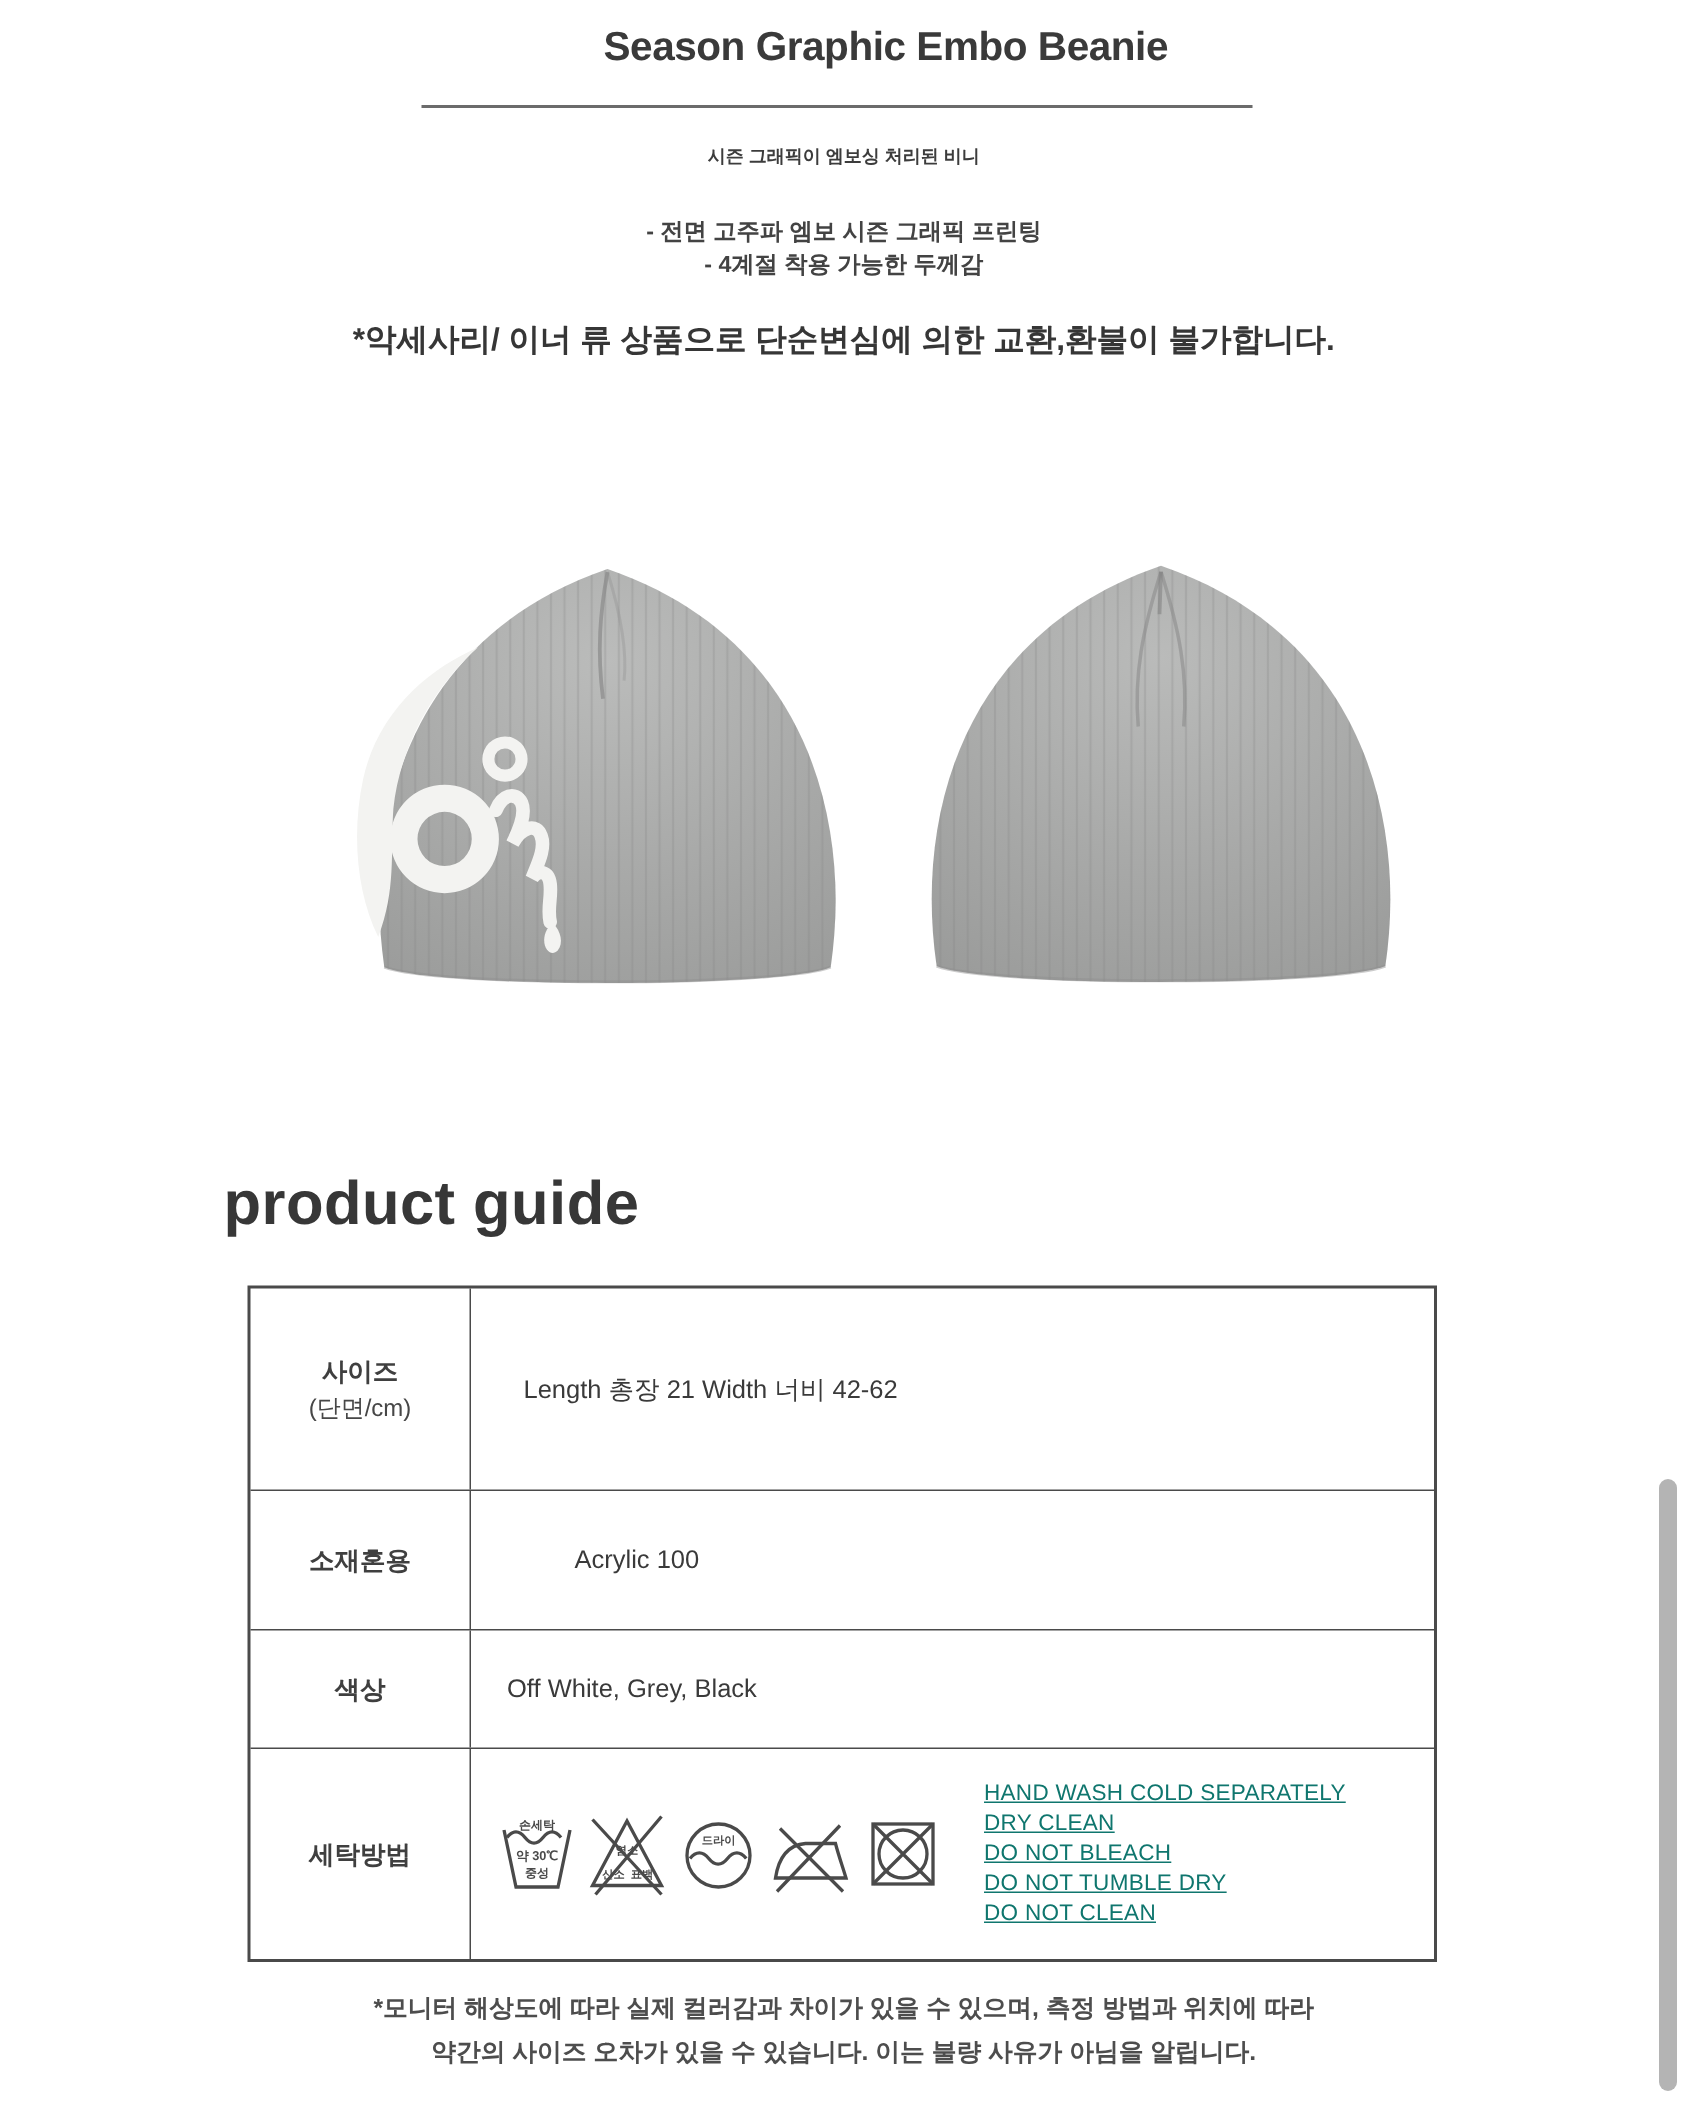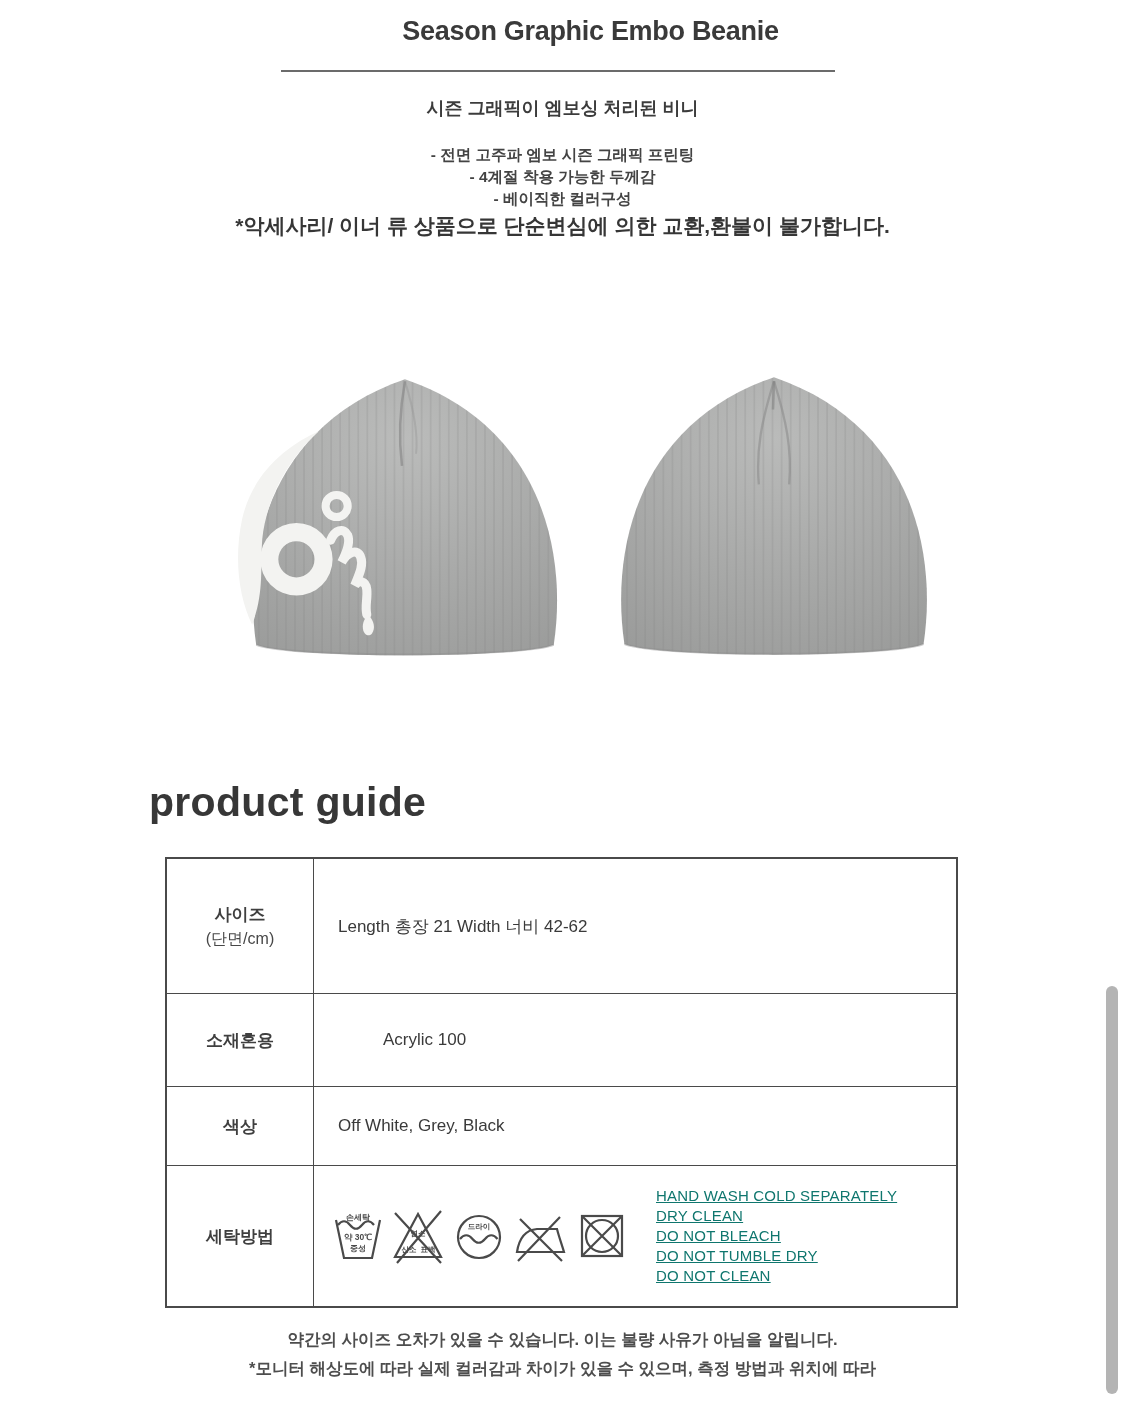--- a/index.html
+++ b/index.html
@@ -4,28 +4,28 @@
 <style>
   html,body{margin:0;padding:0;background:#ffffff;}
   .page{
     position:relative;width:1125px;height:1406px;background:#ffffff;overflow:hidden;
     font-family:"Liberation Sans",sans-serif;color:#3b3b3b;
   }
   .center{left:0;width:100%;text-align:center;}
   .abs{position:absolute;}
   .title{top:16px;font-size:27px;font-weight:700;letter-spacing:-0.3px;color:#3a3a3a;padding-left:28px;}
   .title-rule{left:281px;top:70px;width:554px;height:2px;background:#6b6b6b;}
-  .subtitle{top:96px;font-size:18px;font-weight:700;color:#3c3c3c;}
+  .subtitle{top:96px;font-size:12px;font-weight:700;color:#3c3c3c;}
   .features{top:144px;font-size:15.5px;font-weight:600;color:#434343;line-height:22px;}
   .notice{top:212px;font-size:21px;font-weight:700;color:#363636;}
   .beanie{position:absolute;}
   .pg-heading{left:149px;top:779px;font-size:41px;font-weight:600;color:#373737;letter-spacing:0.3px;}
   .spec-table{left:165px;top:857px;width:789px;border:2px solid #4a4a4a;background:#fff;}
   .t-row{display:flex;border-top:1.5px solid #4a4a4a;}
-  .t-row:first-child{border-top:none;}
+  .t-row:first-child{border-top:none;gap:11px;}
   .t-label{width:146px;flex:0 0 146px;border-right:1.5px solid #4a4a4a;
     display:flex;flex-direction:column;justify-content:center;align-items:center;
     font-size:17px;font-weight:600;color:#3f3f3f;text-align:center;}
   .t-label .sub{font-weight:400;font-size:16px;margin-top:3px;color:#474747;}
   .t-value{flex:1;display:flex;align-items:center;padding-left:24px;font-size:17px;color:#3a3a3a;}
   .r1{height:134px;} .r2{height:92px;gap:45px;} .r3{height:78px;} .r4{height:140px;}
   .care-cell{padding-left:16px;}
   .care-symbols{display:flex;align-items:flex-start;gap:2px;}
   .care-symbols svg{display:block;}
   .care-text{margin-left:24px;font-size:15px;line-height:20px;color:#0f766e;letter-spacing:0.2px;white-space:nowrap;text-decoration:underline;}
@@ -38,21 +38,20 @@
 <body>
 
 <div class="page">
 
   <div class="abs center title">Season Graphic Embo Beanie</div>
   <div class="abs title-rule"></div>
   <div class="abs center subtitle">시즌 그래픽이 엠보싱 처리된 비니</div>
   <div class="abs center features">
     <div>- 전면 고주파 엠보 시즌 그래픽 프린팅</div>
     <div>- 4계절 착용 가능한 두께감</div>
-    <div>- 베이직한 컬러구성</div>
   </div>
   <div class="abs center notice">*악세사리/ 이너 류 상품으로 단순변심에 의한 교환,환불이 불가합니다.</div>
 
   <div class="beanie" style="left:218px;top:333px;">
     <svg width="374" height="338" viewBox="0 0 372 336">
       <defs>
         <radialGradient id="shade1" cx="0.5" cy="0.22" r="0.9">
           <stop offset="0" stop-color="#bbbcbb"></stop>
           <stop offset="0.55" stop-color="#a9aaa9"></stop>
           <stop offset="1" stop-color="#9b9c9b"></stop>
@@ -164,19 +163,19 @@
           <div>DRY CLEAN</div>
           <div>DO NOT BLEACH</div>
           <div>DO NOT TUMBLE DRY</div>
           <div>DO NOT CLEAN</div>
         </div>
       </div>
     </div>
   </div>
 
   <div class="abs center footer">
+    <div>*모니터 해상도에 따라 실제 컬러감과 차이가 있을 수 있으며, 측정 방법과 위치에 따라</div>
     <div>약간의 사이즈 오차가 있을 수 있습니다. 이는 불량 사유가 아님을 알립니다.</div>
-    <div>*모니터 해상도에 따라 실제 컬러감과 차이가 있을 수 있으며, 측정 방법과 위치에 따라</div>
   </div>
 
   <div class="abs scrollbar"></div>
 
 </div>
 
 </body></html>

